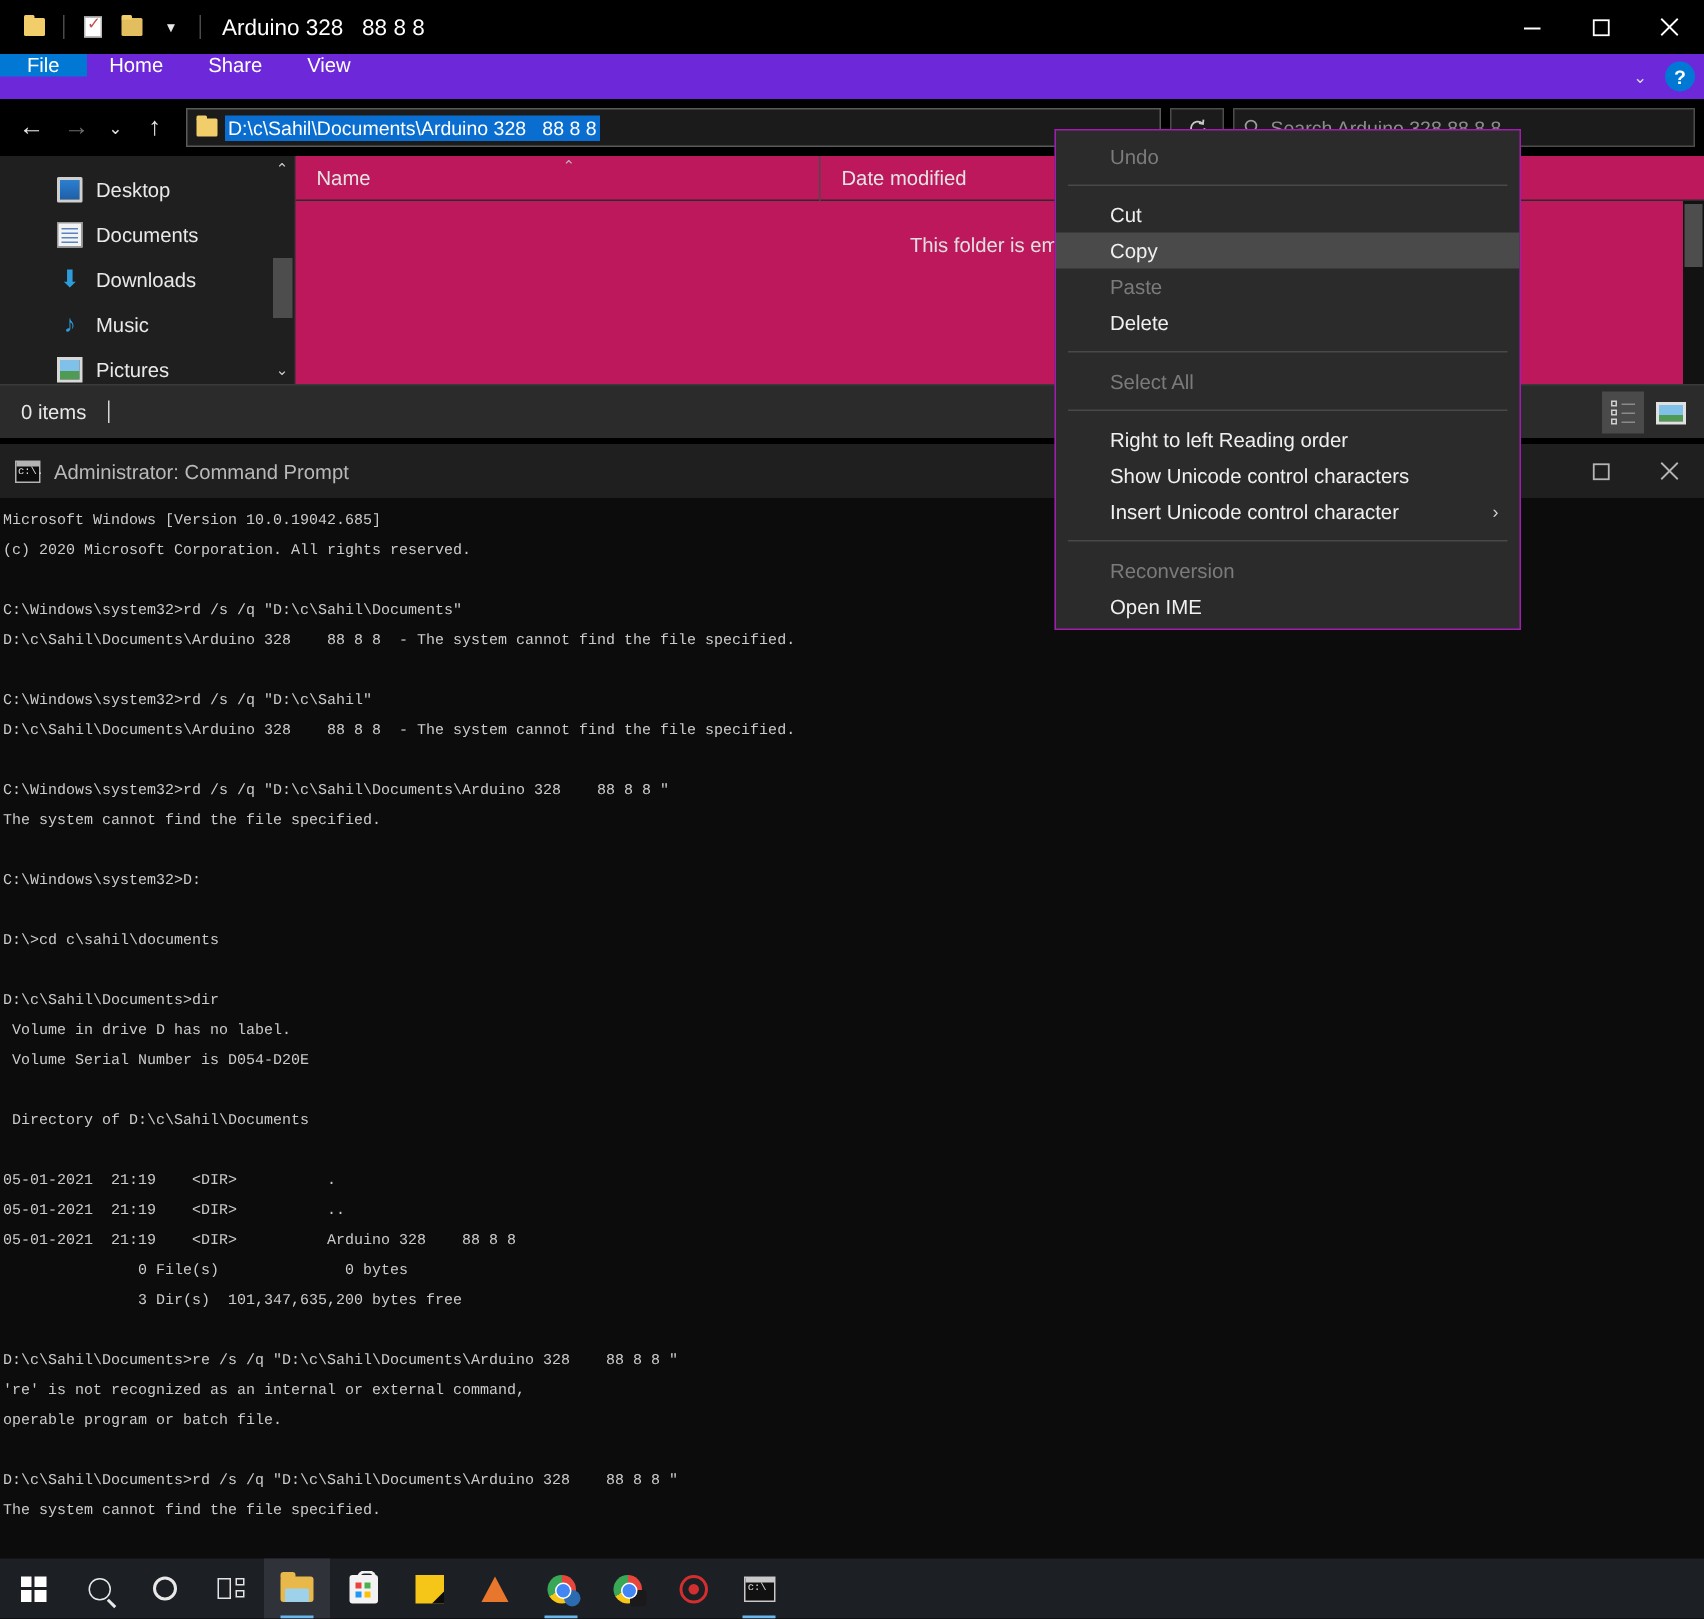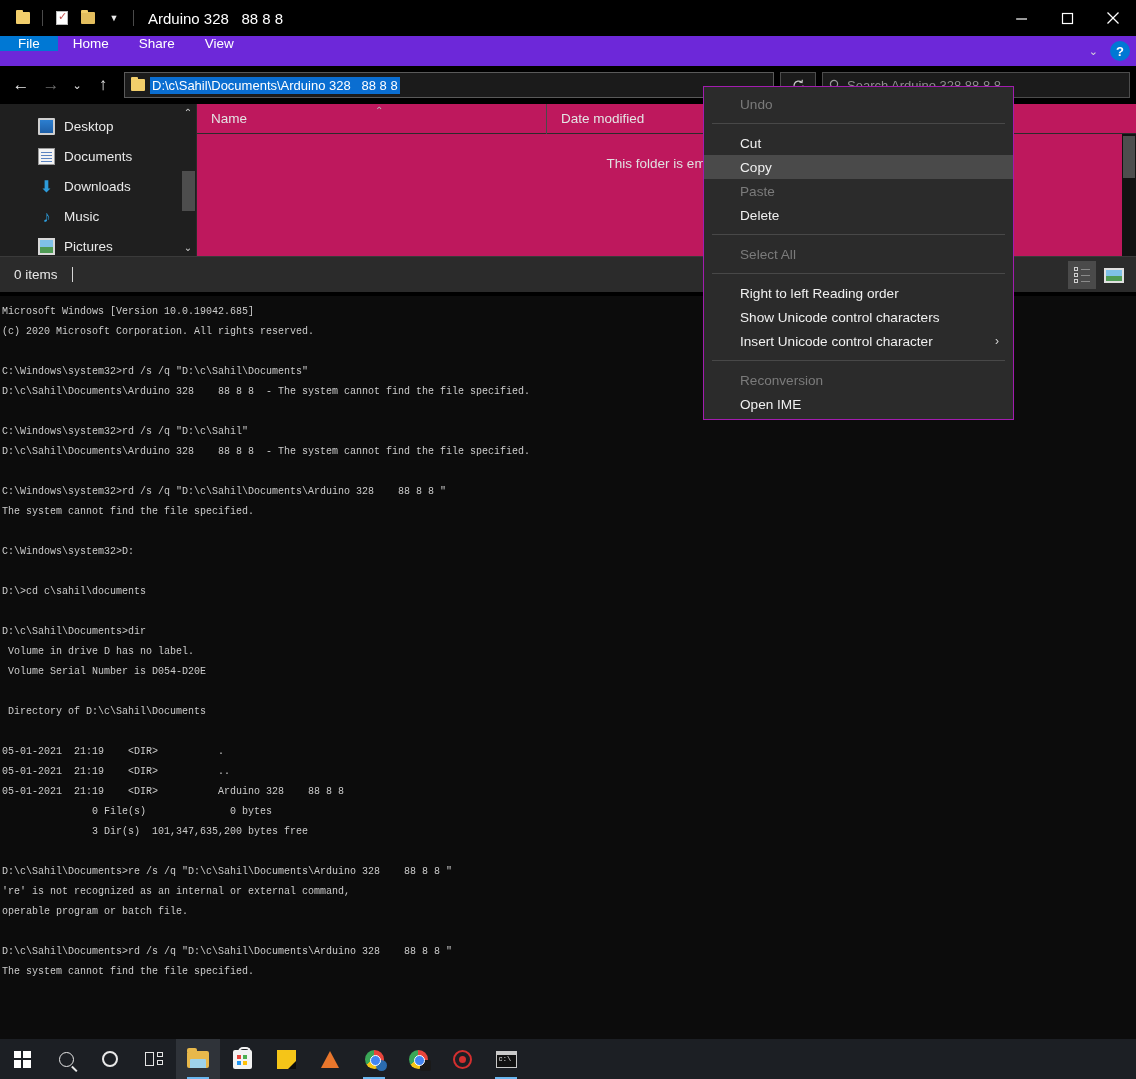--- a/index.html
+++ b/index.html
@@ -396,20 +396,37 @@
           </div>
         </div>
         <div class="vbtn">
           <span class="vb-pic"></span>
         </div>
       </div>
     </div>
   </div>
 
   <div id="cmd">
+    <div class="cmd-title">
+      <span class="cmd-ico"></span>
+      <span class="cmd-title-text">Administrator: Command Prompt</span>
+      <div class="cmd-wbtns">
+        <div class="cmd-wbtn">
+          <svg width="13" height="13" viewBox="0 0 13 13">
+              <rect x="1.5" y="1.5" width="10" height="10" fill="none" stroke="#b5b5b5" stroke-width="1.2"></rect>
+            </svg>
+        </div>
+        <div class="cmd-wbtn">
+          <svg width="14" height="14" viewBox="0 0 14 14">
+              <line x1="1.5" y1="1.5" x2="12.5" y2="12.5" stroke="#b5b5b5" stroke-width="1.2"></line>
+              <line x1="12.5" y1="1.5" x2="1.5" y2="12.5" stroke="#b5b5b5" stroke-width="1.2"></line>
+            </svg>
+        </div>
+      </div>
+    </div>
     <div class="console">Microsoft Windows [Version 10.0.19042.685]
 (c) 2020 Microsoft Corporation. All rights reserved.
 
 C:\Windows\system32&gt;rd /s /q "D:\c\Sahil\Documents"
 D:\c\Sahil\Documents\Arduino 328    88 8 8  - The system cannot find the file specified.
 
 C:\Windows\system32&gt;rd /s /q "D:\c\Sahil"
 D:\c\Sahil\Documents\Arduino 328    88 8 8  - The system cannot find the file specified.
 
 C:\Windows\system32&gt;rd /s /q "D:\c\Sahil\Documents\Arduino 328    88 8 8 "

